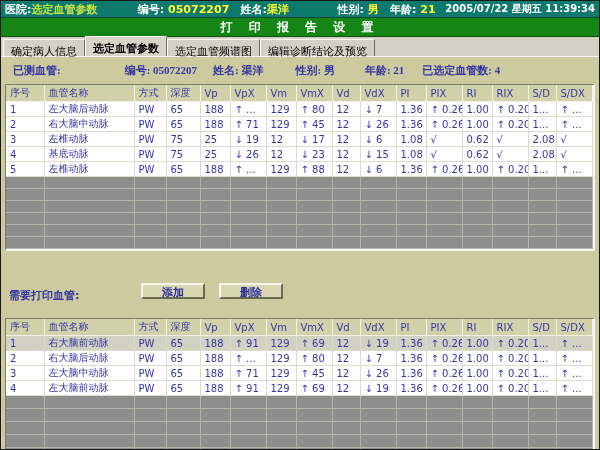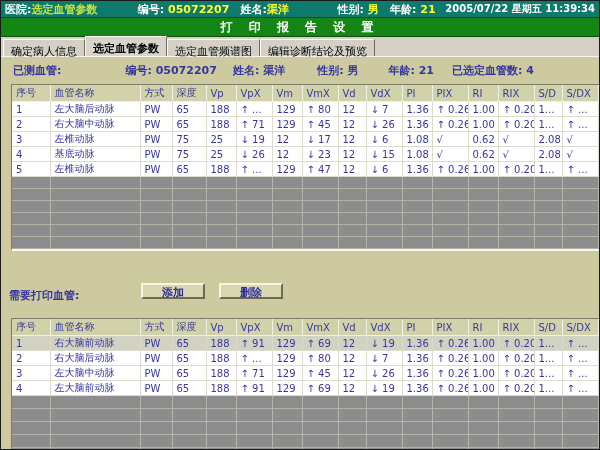--- a/index.html
+++ b/index.html
@@ -39,26 +39,26 @@
   .tab.active {
     font-weight:bold; height:20px; padding-top:4px; background:#d8d4ca;
     position:relative; z-index:2;
   }
   
   .content { padding:0; height:410px; background:#ccca9e; }
   .info-row {
     height:27px; display:flex; align-items:center; font-size:11px;
     font-weight:bold; color:#3636a2; white-space:nowrap; padding-left:12px;
   }
-  .info-row .seg { margin-right:6px; }
+  .info-row .seg { margin-right:6px;font-family:Liberation Serif, serif; }
   .ir-g1 { width:58px; } .ir-g2 { width:10px; } .ir-g3 { width:26px; }
   .ir-g4 { width:24px; } .ir-g5 { width:12px; }
   
   .tbl-wrap {
-    margin-left:10px; width:590px;
+    margin-left:4px; width:590px;
     border-top:1px solid #7d7c64; border-left:1px solid #7d7c64;
     border-right:2px solid #f8f7ee; border-bottom:2px solid #f8f7ee;
     background:#8d8d8d;
   }
   table.vessels { border-collapse:collapse; table-layout:fixed; width:586px; }
   table.vessels th {
     background:#d2d2aa; color:#3636a2; font-size:10px; font-weight:normal;
     text-align:left; padding:1px 0 1px 4px; height:13px;
     border-right:1px solid #f2f1e4; border-bottom:1px solid #f2f1e4;
     overflow:hidden; white-space:nowrap;
@@ -250,21 +250,21 @@
               <td>√</td>
             </tr>
             <tr class="data-row">
               <td>5</td>
               <td>左椎动脉</td>
               <td>PW</td>
               <td>65</td>
               <td>188</td>
               <td>↑ ...</td>
               <td>129</td>
-              <td>↑ 47</td>
+              <td>↑ 88</td>
               <td>12</td>
               <td>↓ 6</td>
               <td>1.36</td>
               <td>↑ 0.26</td>
               <td>1.00</td>
               <td>↑ 0.20</td>
               <td>1...</td>
               <td>↑ ...</td>
             </tr>
             <tr class="empty-row">

